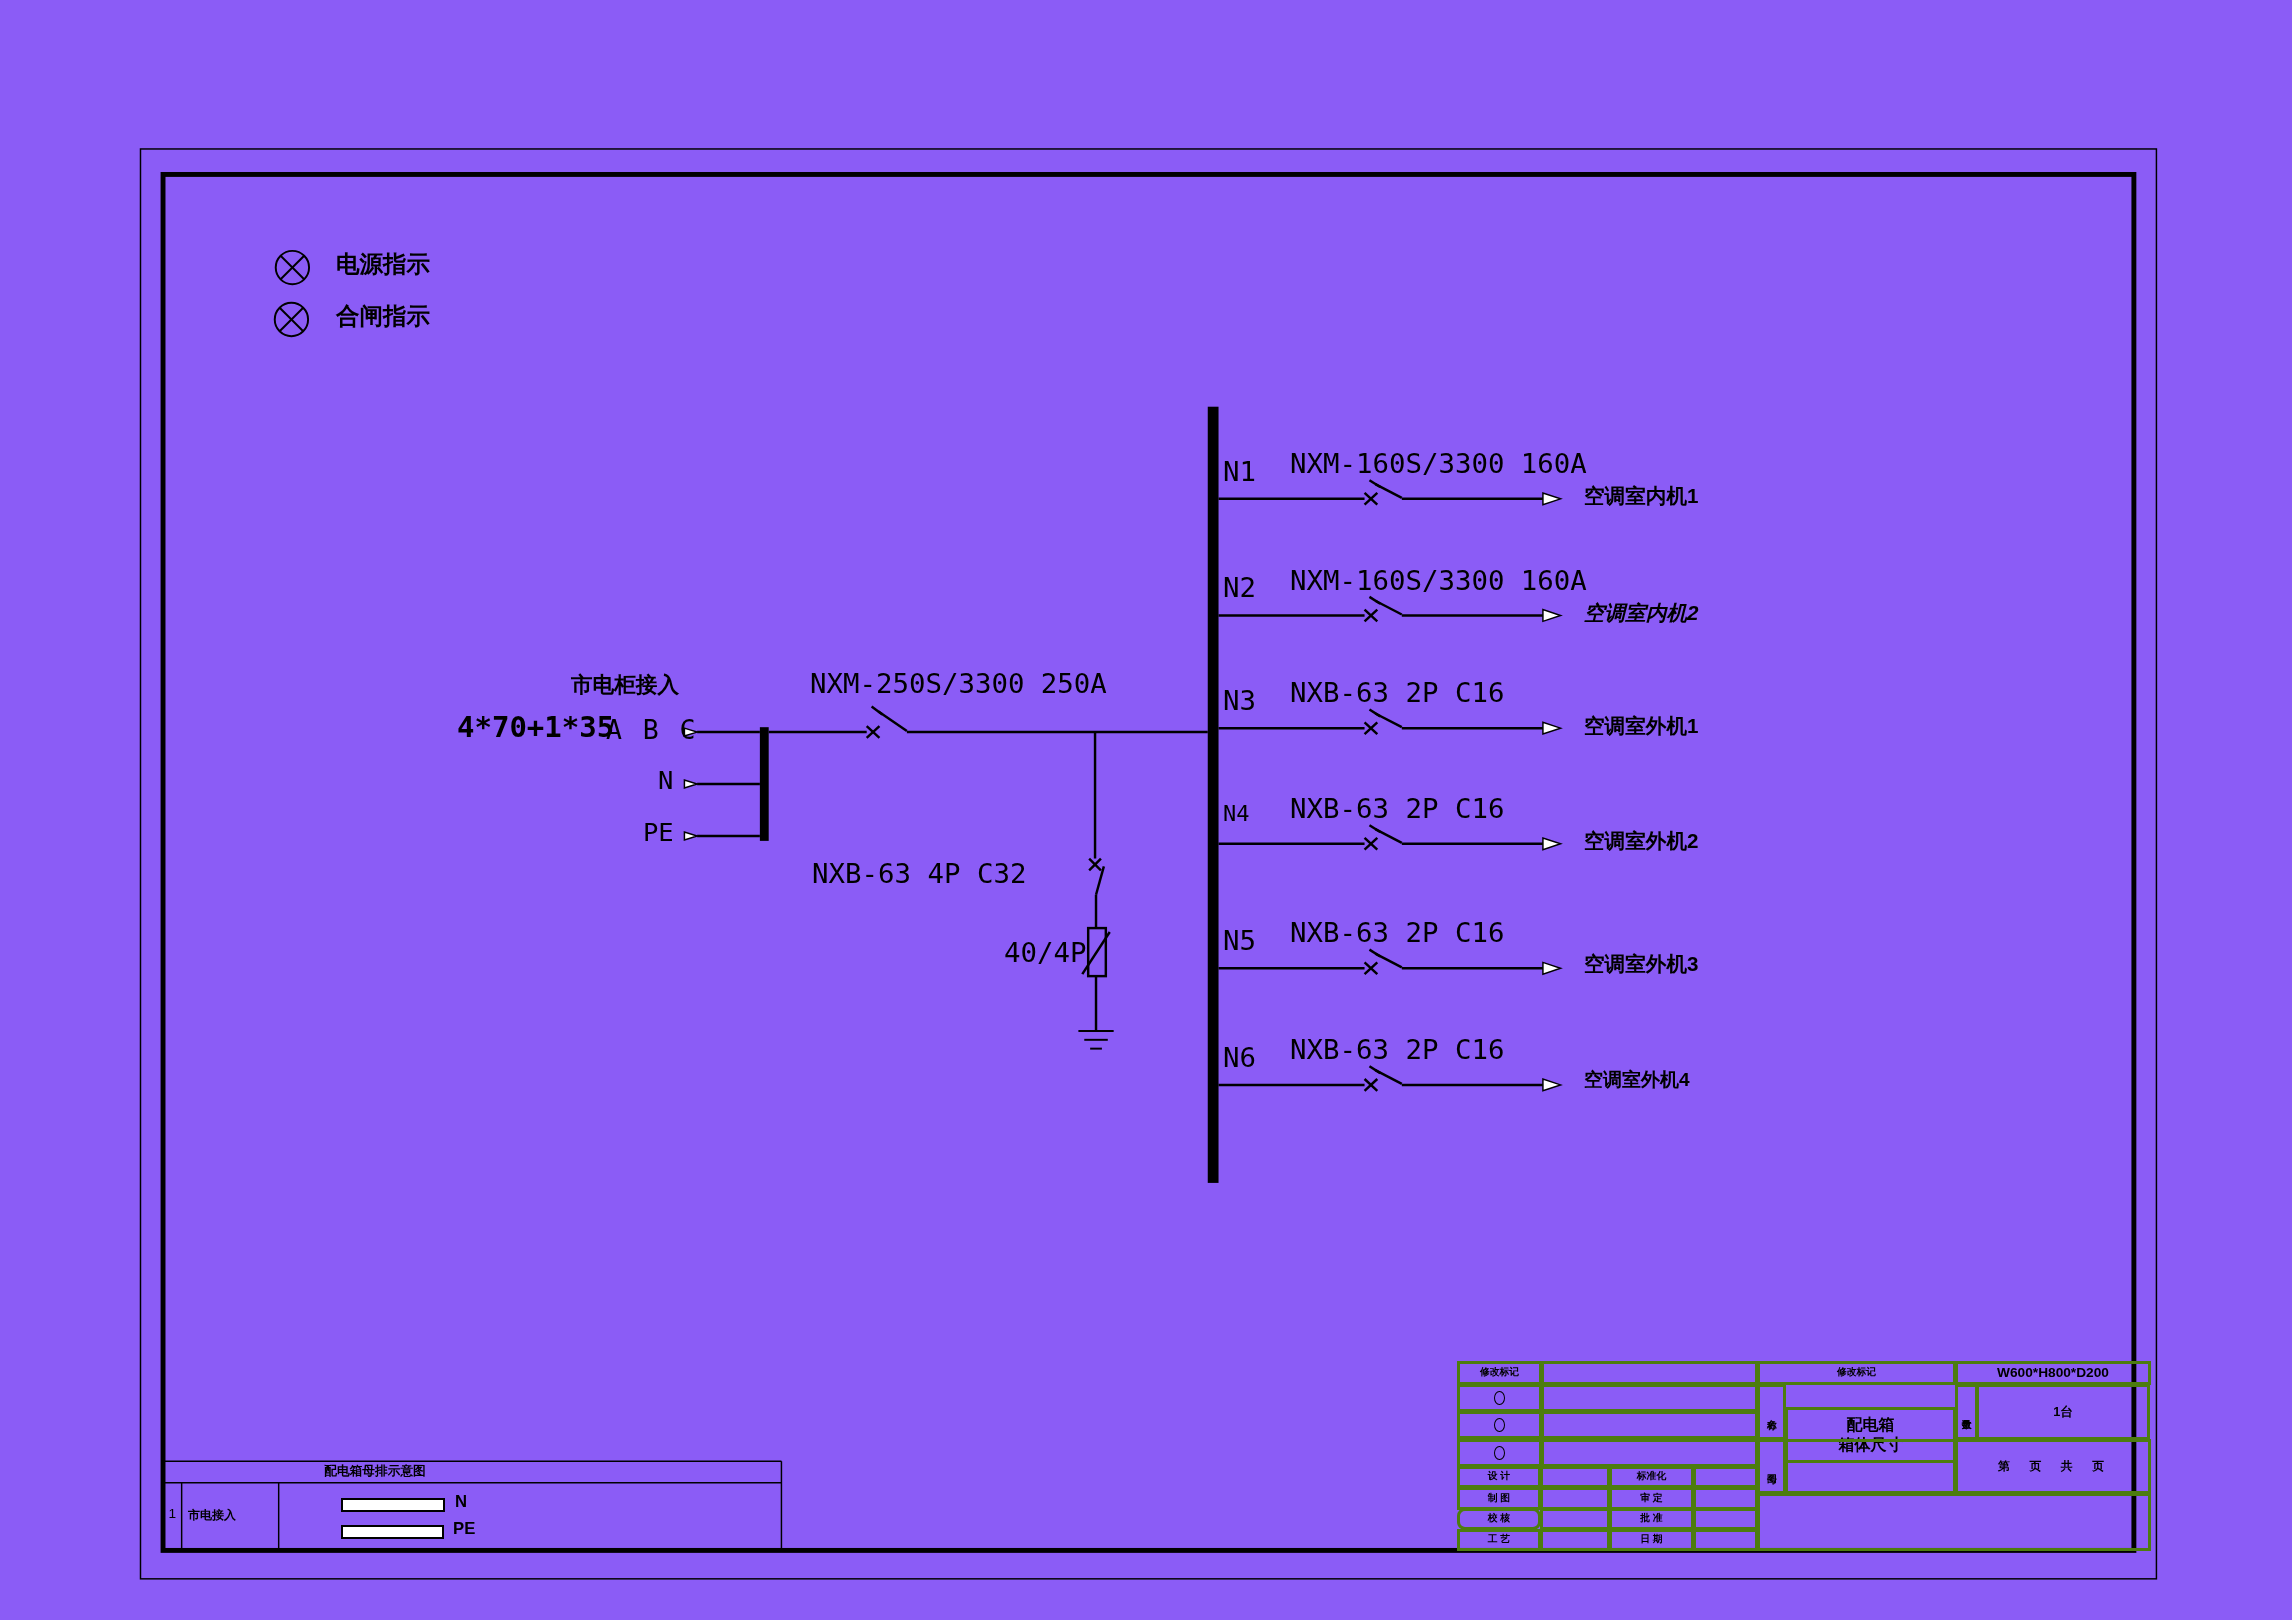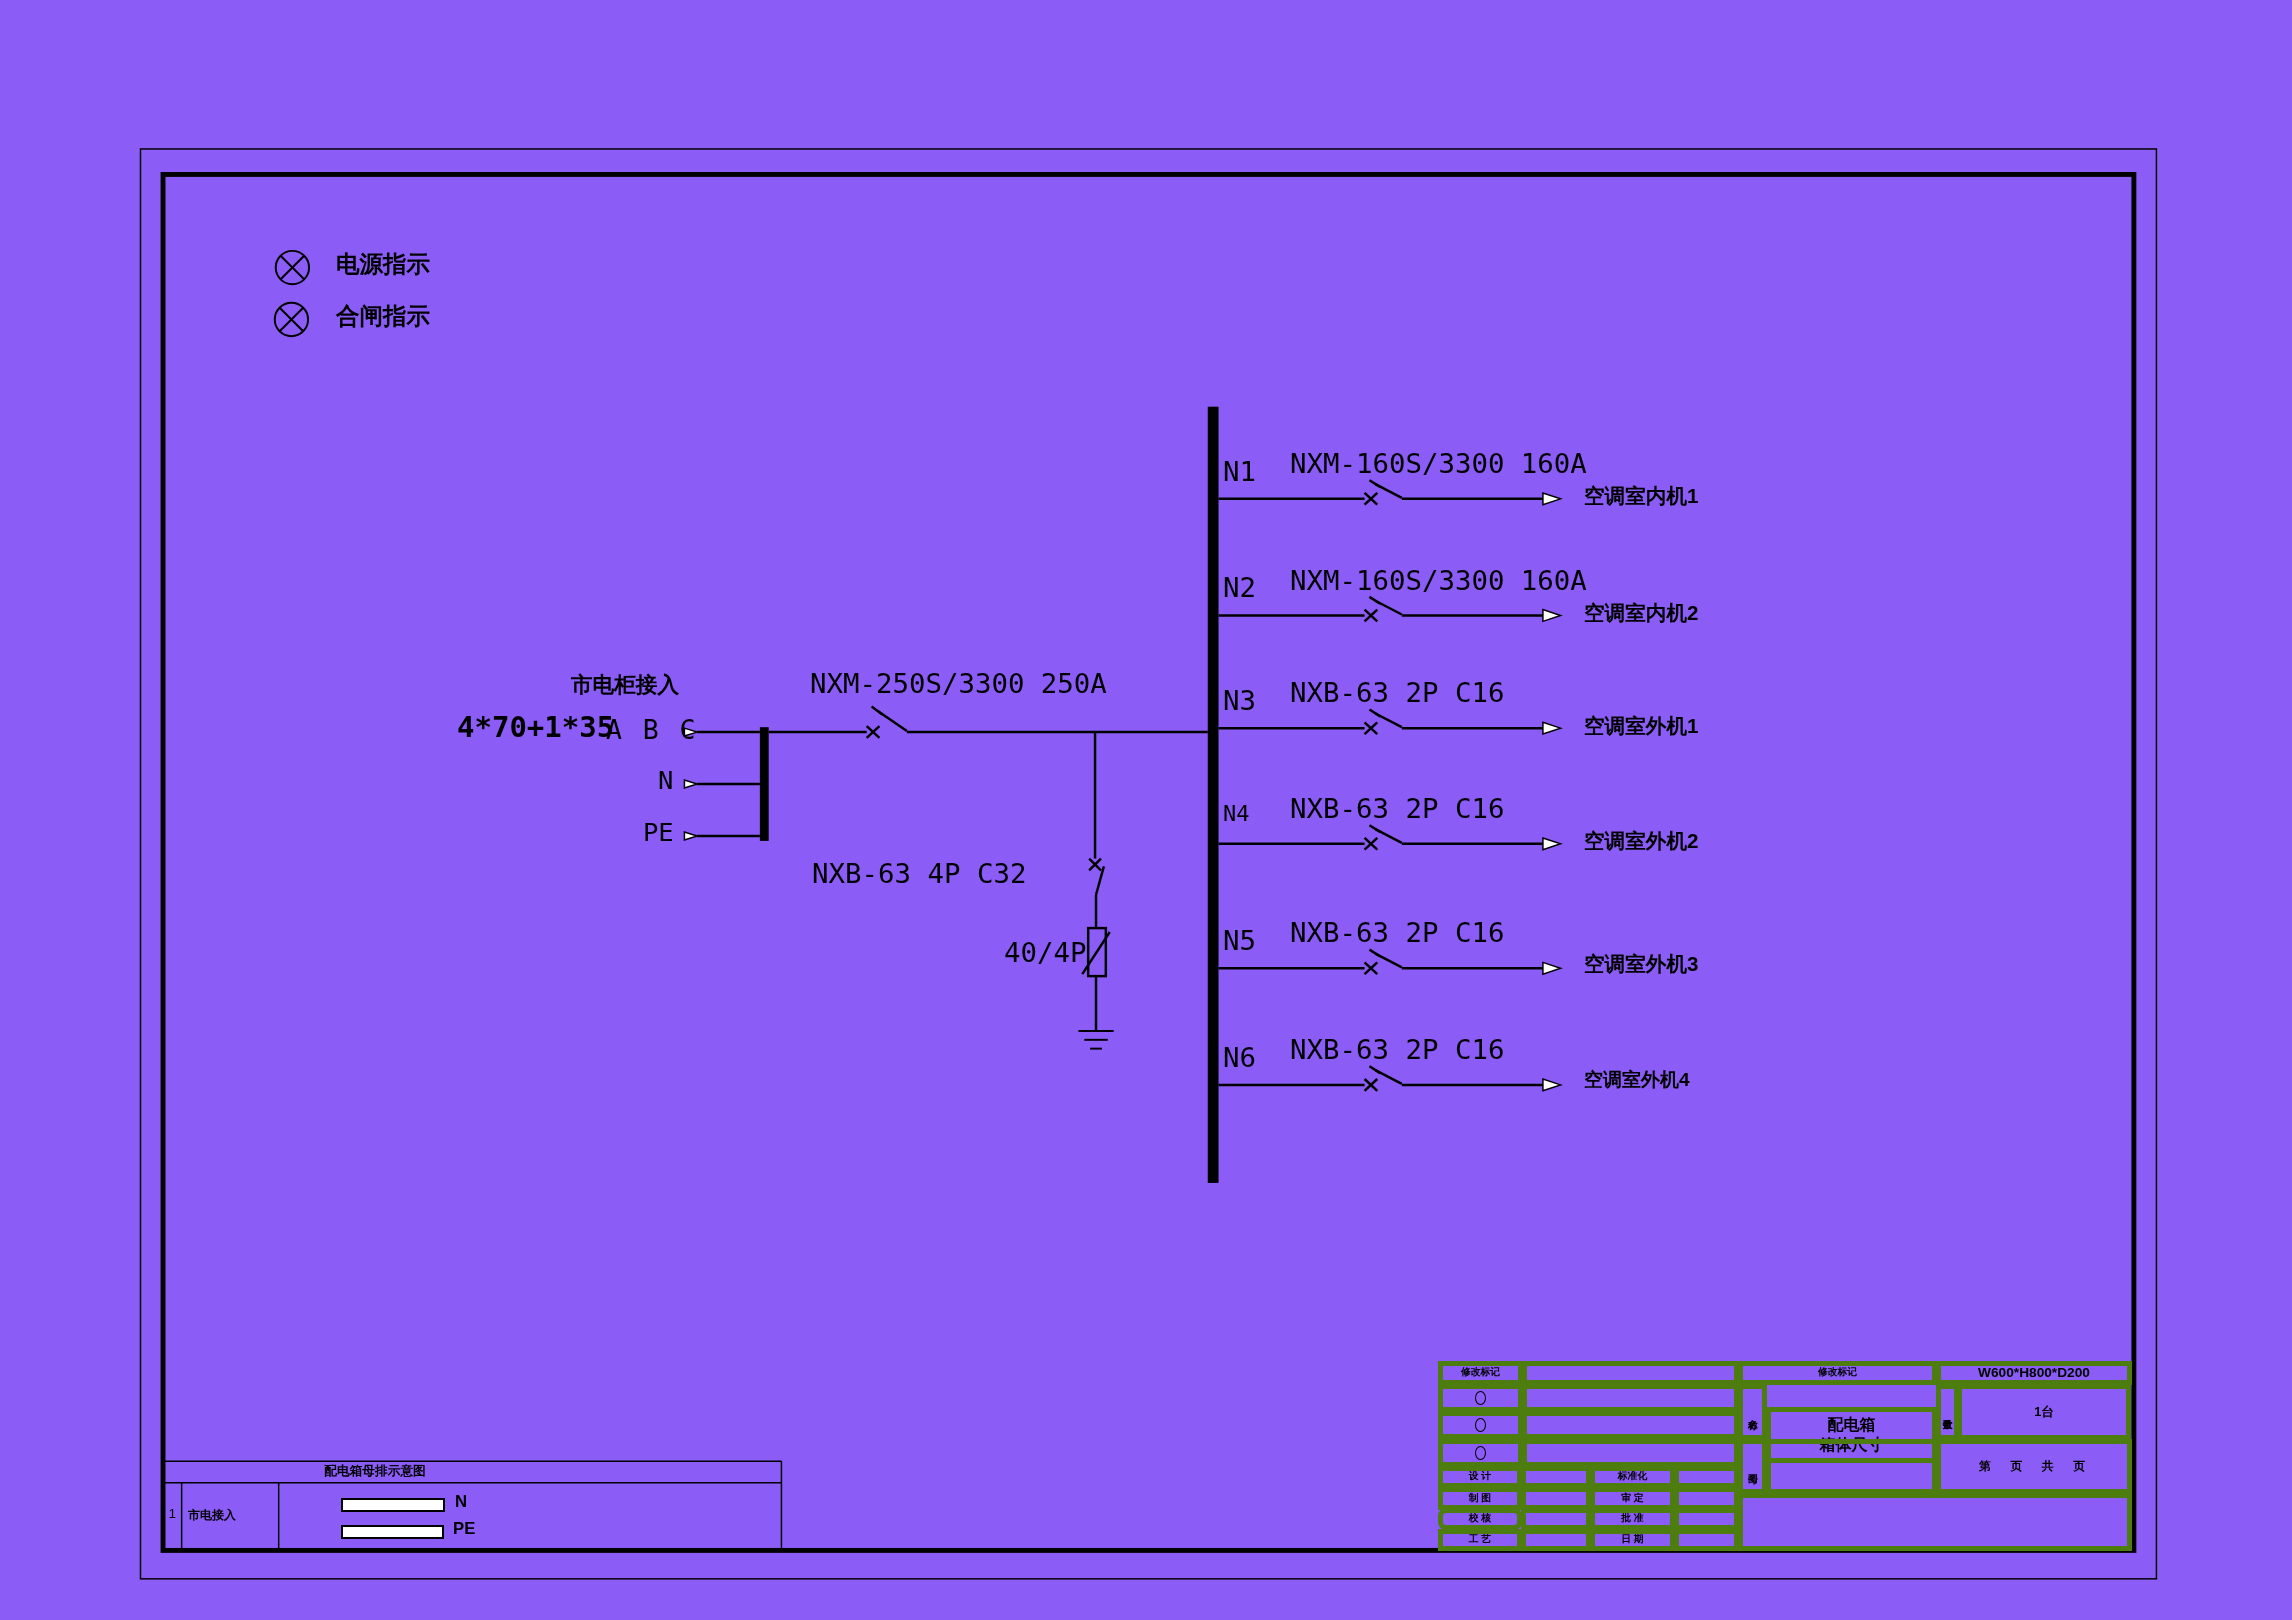--- a/index.html
+++ b/index.html
@@ -2,23 +2,23 @@
 <html><head>
 <meta charset="utf-8">
 <style>
   html,body{margin:0;padding:0;background:#fff;}
   #canvas{position:relative;width:2293px;height:1620px;background:#8b5cf6;overflow:hidden;
           font-family:"Liberation Sans",sans-serif;color:#000;}
   svg{position:absolute;left:0;top:0;}
   .t{position:absolute;white-space:nowrap;color:#000;line-height:1;}
   .mono{font-family:"DejaVu Sans Mono",monospace;}
   .cjk{font-family:"Liberation Sans","DejaVu Sans",sans-serif;font-weight:bold;}
-  .cell{position:absolute;border:5px solid #4d7c0f;box-sizing:border-box;display:flex;
+  .cell{position:absolute;border:3px solid #4d7c0f;box-sizing:border-box;display:flex;
         align-items:center;justify-content:center;font-size:9.8px;font-weight:bold;
-        font-family:"Liberation Sans",sans-serif;overflow:hidden;}
+        font-family:"Liberation Sans",sans-serif;overflow:hidden;margin-left:19px;}
   .vlabel{writing-mode:vertical-rl;text-orientation:upright;letter-spacing:1px;}
   .revcircle{width:8.8px;height:11.8px;border:1.5px solid #000;border-radius:50%;}
   .namecell{flex-direction:column;line-height:1.25;}
   .barrect{position:absolute;border:2px solid #000;box-sizing:border-box;background:#fff;}
 </style>
 </head>
 <body>
 
 <div id="canvas">
 
@@ -154,21 +154,21 @@
   <div class="t mono" style="left:810px;top:670px;font-size:27.4px;">NXM-250S/3300 250A</div>
   <div class="t mono" style="left:812px;top:860px;font-size:27.4px;">NXB-63 4P C32</div>
   <div class="t mono" style="left:1004px;top:939px;font-size:27.4px;">40/4P</div>
 
   <div class="t mono" style="left:1223px;top:458px;font-size:27.4px;">N1</div>
   <div class="t mono" style="left:1290px;top:450px;font-size:27.4px;">NXM-160S/3300 160A</div>
   <div class="t cjk" style="left:1584px;top:486px;font-size:20.6px;">空调室内机1</div>
 
   <div class="t mono" style="left:1223px;top:574px;font-size:27.4px;">N2</div>
   <div class="t mono" style="left:1290px;top:567px;font-size:27.4px;">NXM-160S/3300 160A</div>
-  <div class="t cjk" style="left:1584px;top:603px;font-size:20.6px;">空调室内机2</div>
+  <div class="t cjk" style="left:1584px;top:603px;font-size:20.6px;font-style:italic;">空调室内机2</div>
 
   <div class="t mono" style="left:1223px;top:687px;font-size:27.4px;">N3</div>
   <div class="t mono" style="left:1290px;top:679px;font-size:27.4px;">NXB-63 2P C16</div>
   <div class="t cjk" style="left:1584px;top:716px;font-size:20.6px;">空调室外机1</div>
 
   <div class="t mono" style="left:1223px;top:803px;font-size:22px;">N4</div>
   <div class="t mono" style="left:1290px;top:795px;font-size:27.4px;">NXB-63 2P C16</div>
   <div class="t cjk" style="left:1584px;top:831px;font-size:20.6px;">空调室外机2</div>
 
   <div class="t mono" style="left:1223px;top:927px;font-size:27.4px;">N5</div>

